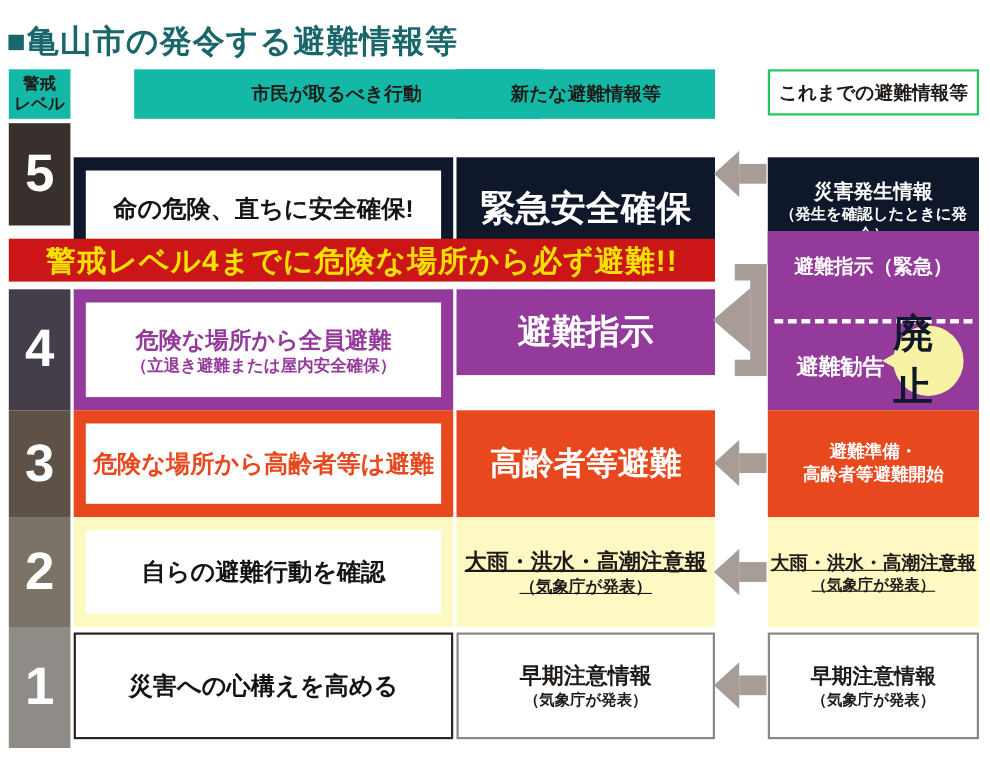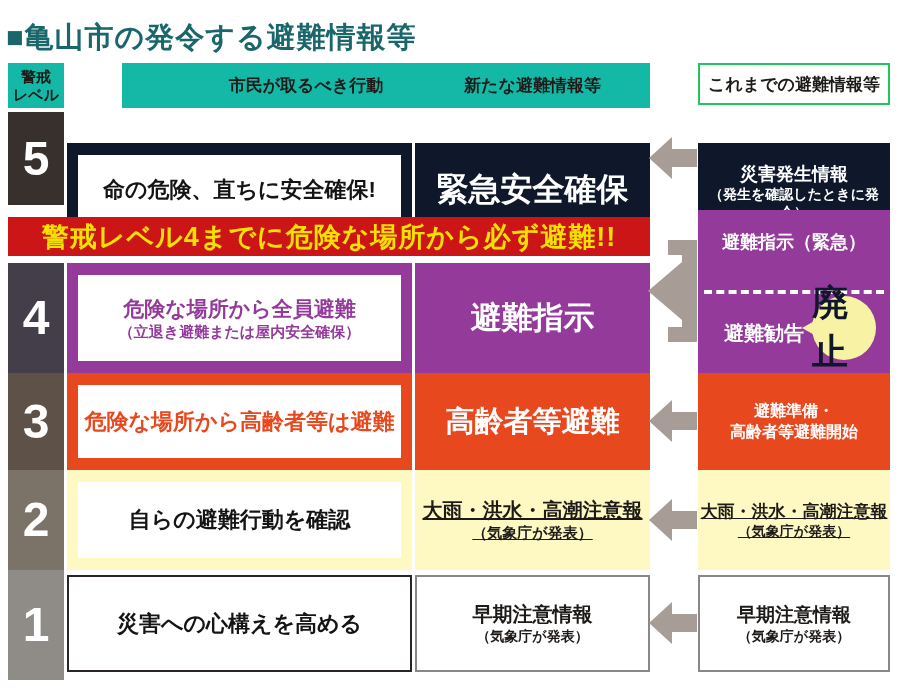--- a/index.html
+++ b/index.html
@@ -58,21 +58,21 @@
 
   <div class="abs cc banner" style="left:8px;top:217px;width:642px;height:39px;">警戒レベル4までに危険な場所から必ず避難!!</div>
 
   <div class="abs cc lvl lvl4" style="left:8px;top:263px;width:56px;height:110px;">4</div>
   <div class="abs box-purple" style="left:67px;top:263px;width:345px;height:110px;">
     <div class="inner" style="color:#933a9a;">
       <div style="font-size:21px;">危険な場所から全員避難</div>
       <div style="font-size:15px;">（立退き避難または屋内安全確保）</div>
     </div>
   </div>
-  <div class="abs cc box-purple white" style="left:415px;top:263px;width:235px;height:110px;font-size:31px;">避難指示</div>
+  <div class="abs cc box-purple white" style="left:415px;top:263px;width:235px;height:78px;font-size:31px;">避難指示</div>
   <svg class="abs" style="left:646px;top:240px;" width="54" height="102" viewBox="0 0 54 102">
     <rect x="36" y="0" width="15" height="102" fill="#a79d96"></rect>
     <rect x="22" y="0" width="16" height="15" fill="#a79d96"></rect>
     <rect x="22" y="87" width="16" height="15" fill="#a79d96"></rect>
     <polygon points="2,51 36,22 36,80" fill="#a79d96"></polygon>
   </svg>
   <div class="abs box-purple" style="left:698px;top:210px;width:192px;height:163px;">
     <div class="abs white" style="left:0;top:20px;width:192px;text-align:center;font-size:18px;">避難指示（緊急）</div>
     <div class="abs dash-line" style="left:6px;top:80px;width:180px;"></div>
     <div class="abs white" style="left:14px;top:110px;width:104px;text-align:center;font-size:20px;">避難勧告</div>

